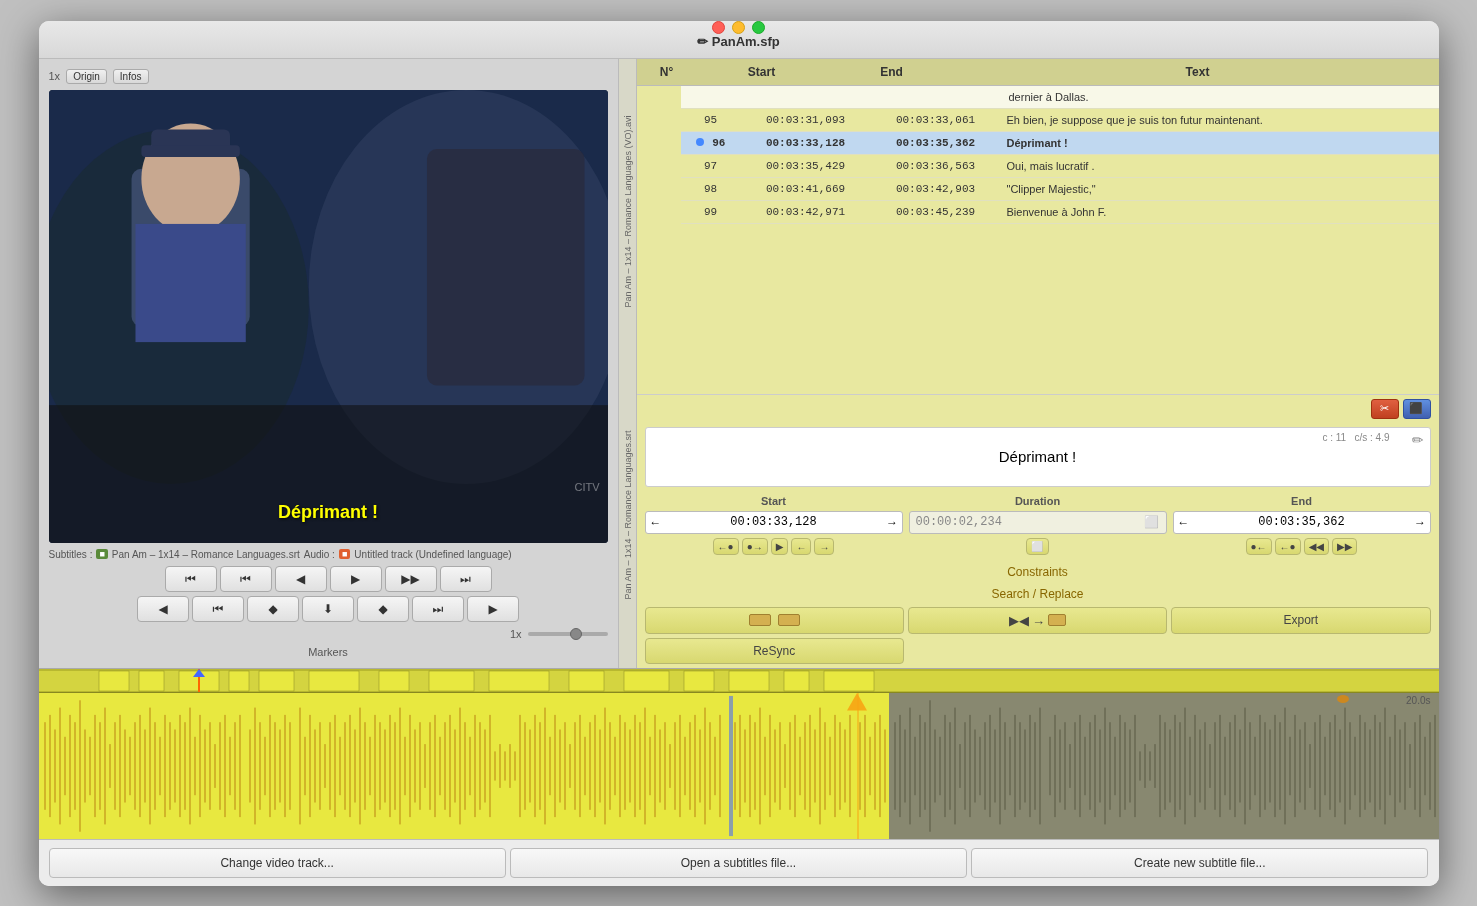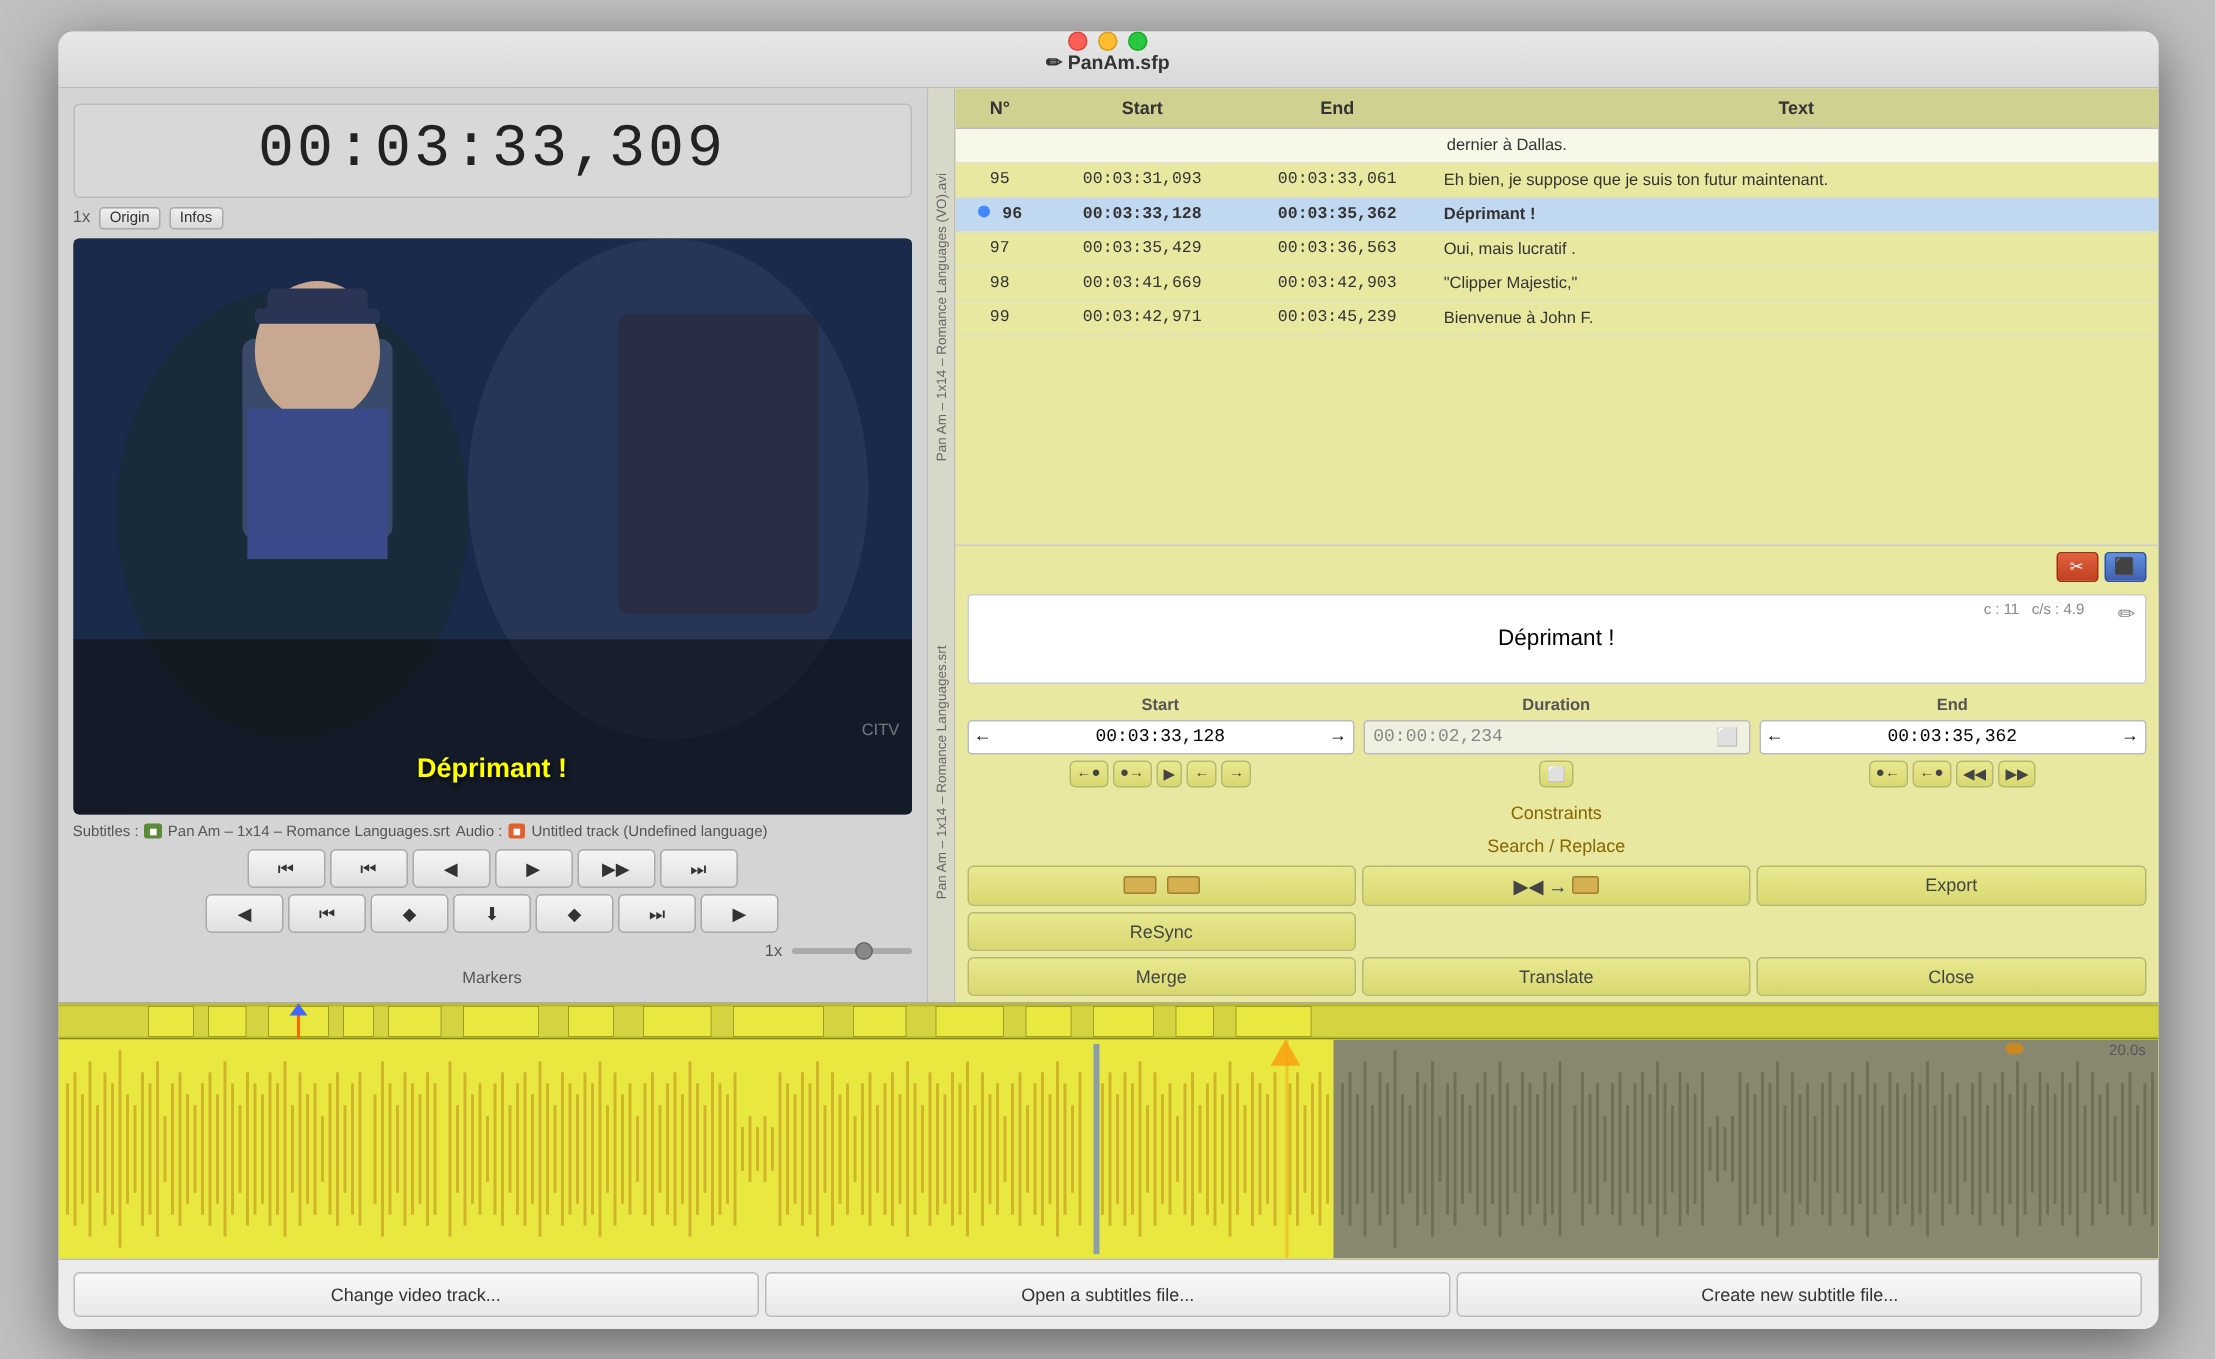--- a/index.html
+++ b/index.html
@@ -397,20 +397,21 @@
     ::-webkit-scrollbar-track { background: #d0d090; }
     ::-webkit-scrollbar-thumb { background: #a0a060; border-radius: 5px; }
     .right-panel-inner {
       flex: 1;
       display: flex;
       flex-direction: column;
     }
     .table-content {
       flex: 1;
       overflow-y: scroll;
+      margin-left: 44px;
     }
     .pre-row {
       display: grid;
       grid-template-columns: 60px 130px 130px 1fr;
       border-bottom: 1px solid #e0e0c0;
       padding: 3px 0;
       background: #f8f8e8;
     }
     .pre-cell {
       text-align: left;
@@ -456,21 +457,20 @@
       <div class="traffic-light tl-yellow"></div>
       <div class="traffic-light tl-green"></div>
     </div>
     <div class="titlebar-title">✏ PanAm.sfp</div>
   </div>
 
   <div class="main-content">
 
     <div class="left-panel">
 
-      <div class="timecode-display">00:03:33,309</div>
 
       <div class="video-info-bar">
         <span class="magnification">1x</span>
         <button class="btn-small">Origin</button>
         <button class="btn-small">Infos</button>
       </div>
 
       <div class="video-area">
         <div class="video-placeholder">
           
@@ -672,25 +672,20 @@
             <div class="transport-icon-btn">
               <span>▶◀</span>
               <span>→</span>
               <span style="display:inline-block;width:18px;height:12px;background:#d4b050;border:1px solid #a08030;border-radius:2px;"></span>
             </div>
             <button class="action-btn export-btn" style="font-weight:500;">Export</button>
           </div>
           <div class="btn-row">
             <button class="action-btn">ReSync</button>
             <div></div>
-          </div>
-          <div class="btn-row">
-            <button class="action-btn">Merge</button>
-            <button class="action-btn">Translate</button>
-            <button class="action-btn">Close</button>
           </div>
         </div>
       </div>
     </div>
   </div>
 
   <div class="timeline-area">
 
     <div class="timeline-strip" style="position:relative;background:#b8b830;border-bottom:1px solid #888820;">
       

